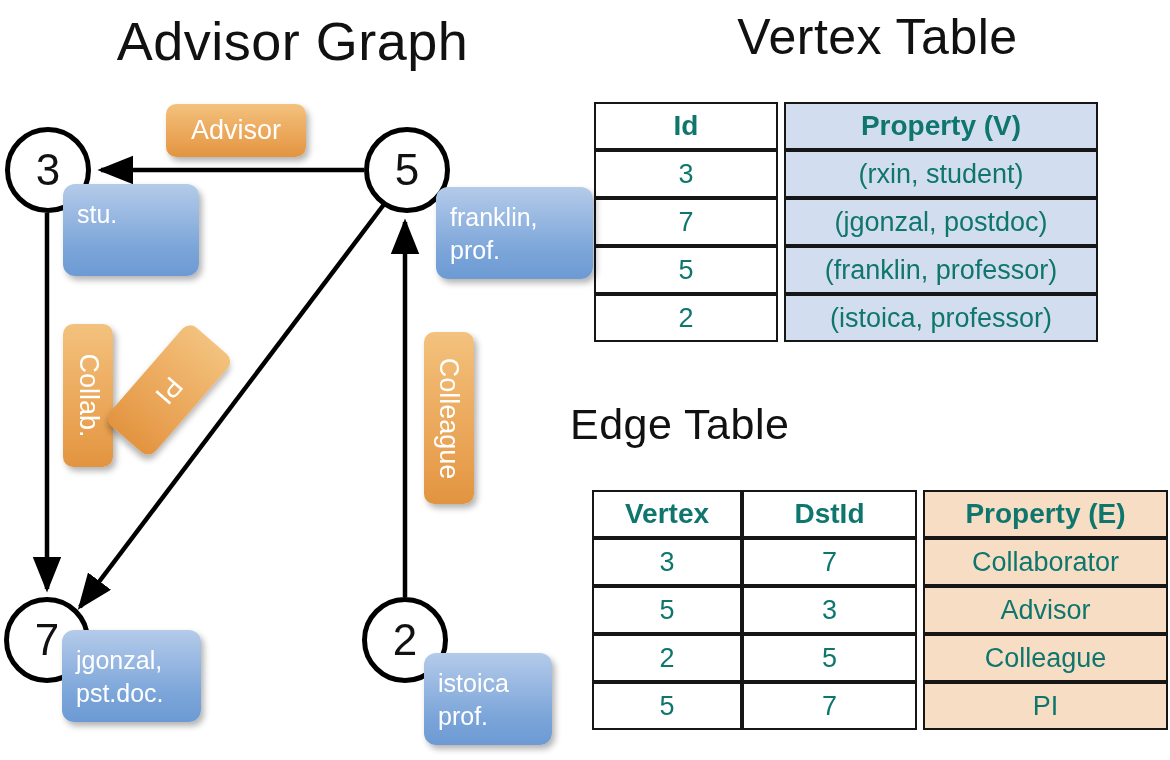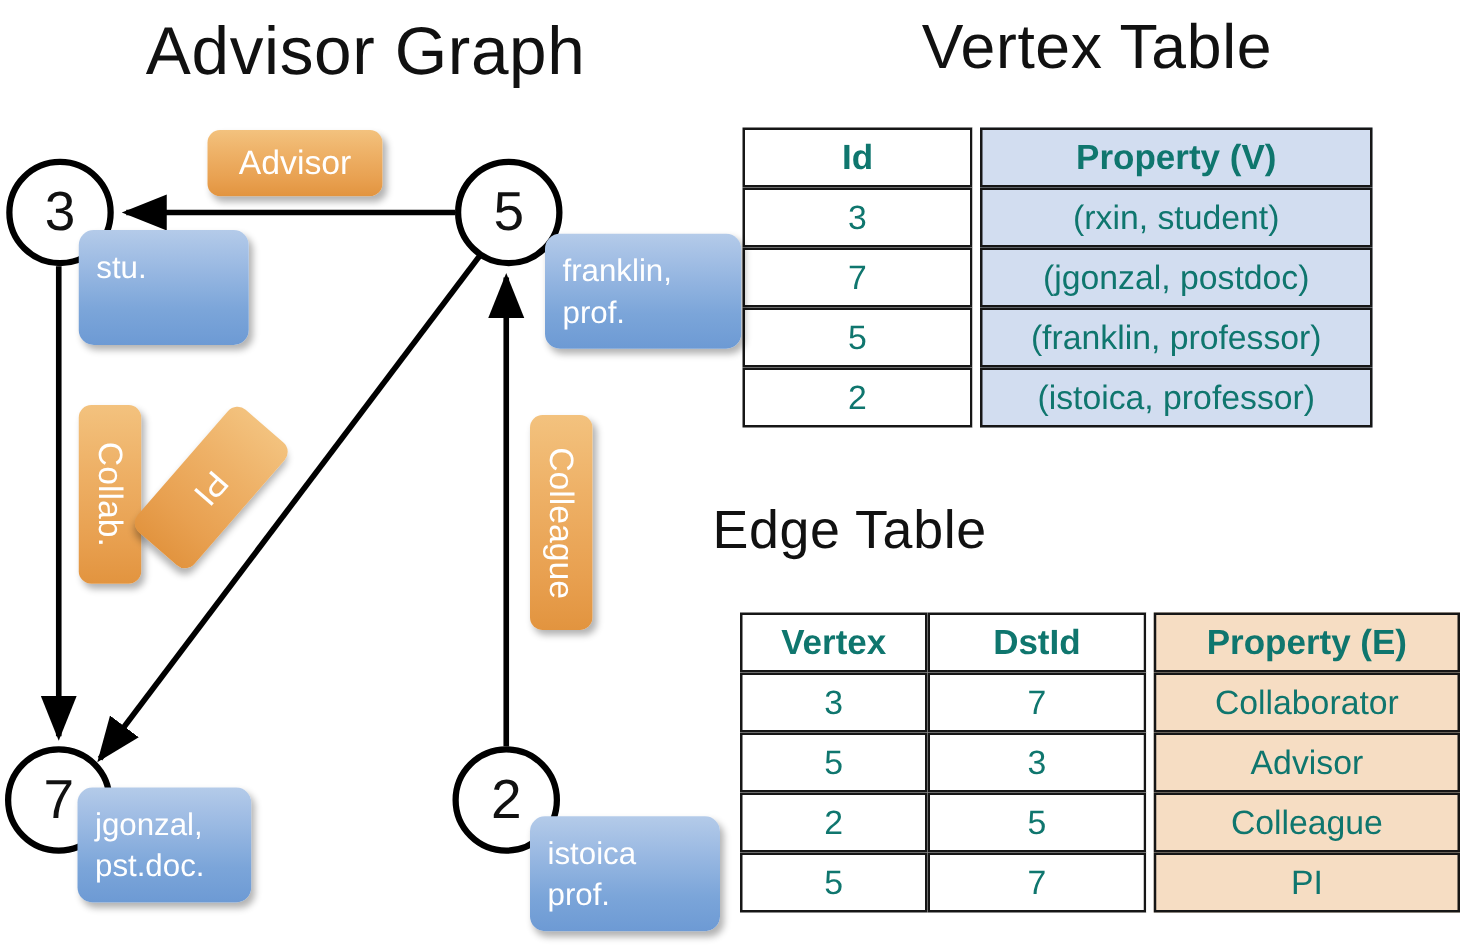--- a/index.html
+++ b/index.html
@@ -87,21 +87,21 @@
     color: #ffffff;
     font-size: 25px;
     line-height: 33px;
     padding: 14px 14px 10px 14px;
     box-sizing: border-box;
     z-index: 4;
   }
   #prop-rxin     { left: 63px;  top: 184px; width: 136px; height: 92px; }
   #prop-franklin { left: 436px; top: 187px; width: 157px; height: 92px; border-radius: 12px; }
   #prop-jgonzal  { left: 62px;  top: 630px; width: 139px; height: 92px; }
-  #prop-istoica  { left: 424px; top: 653px; width: 152px; height: 92px; }
+  #prop-istoica  { left: 424px; top: 653px; width: 128px; height: 92px; }
 
   
   .edge-label {
     position: absolute;
     border-radius: 10px;
     background: linear-gradient(to bottom, #f3c27e 0%, #eeb167 35%, #e8a050 75%, #e2943f 100%);
     box-shadow: 3px 4px 6px rgba(0,0,0,0.30);
     color: #ffffff;
     font-size: 27px;
     display: flex;

